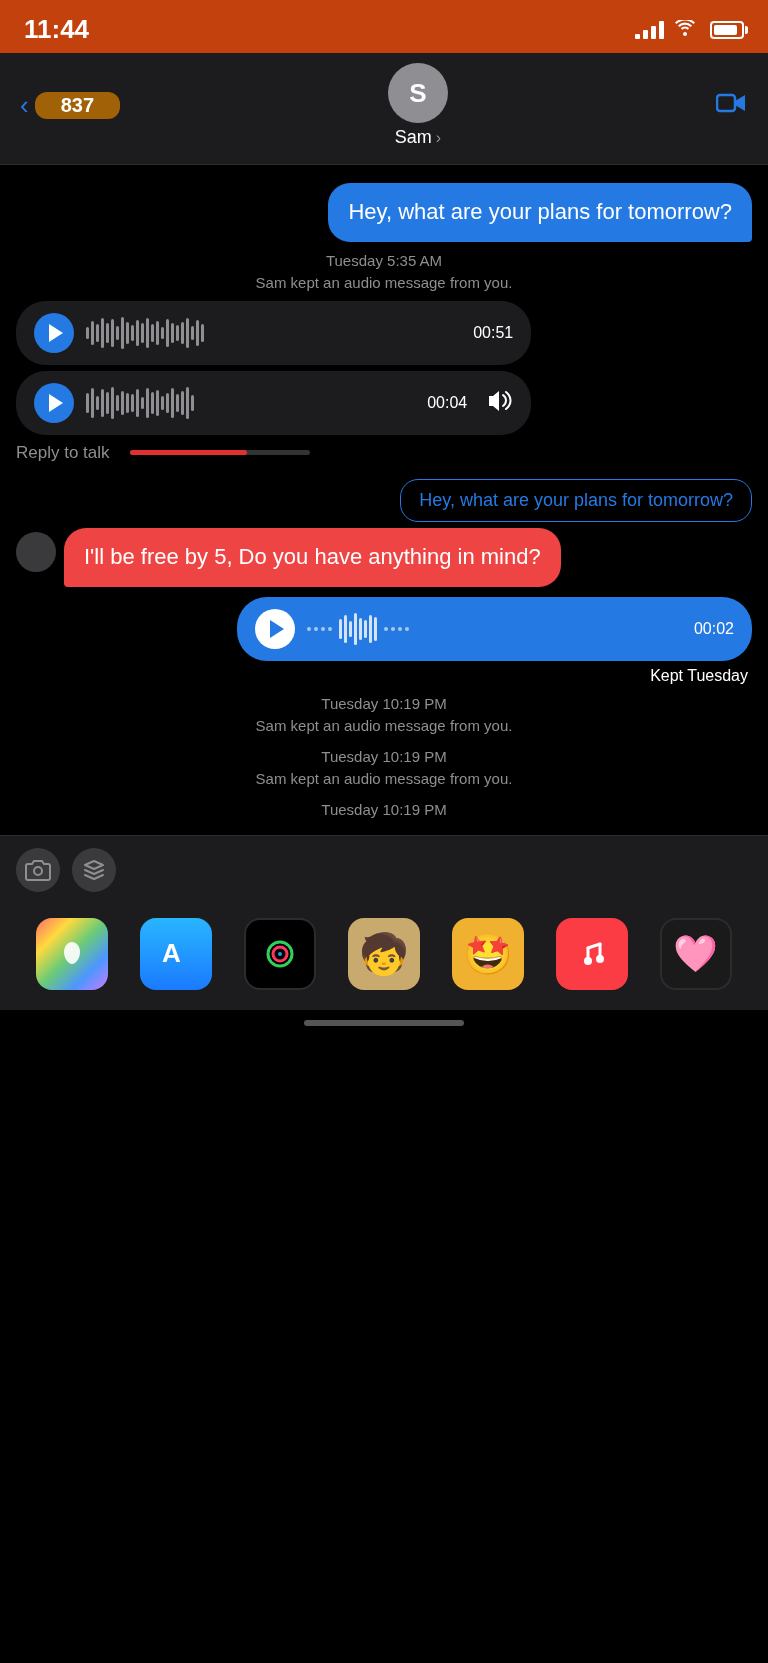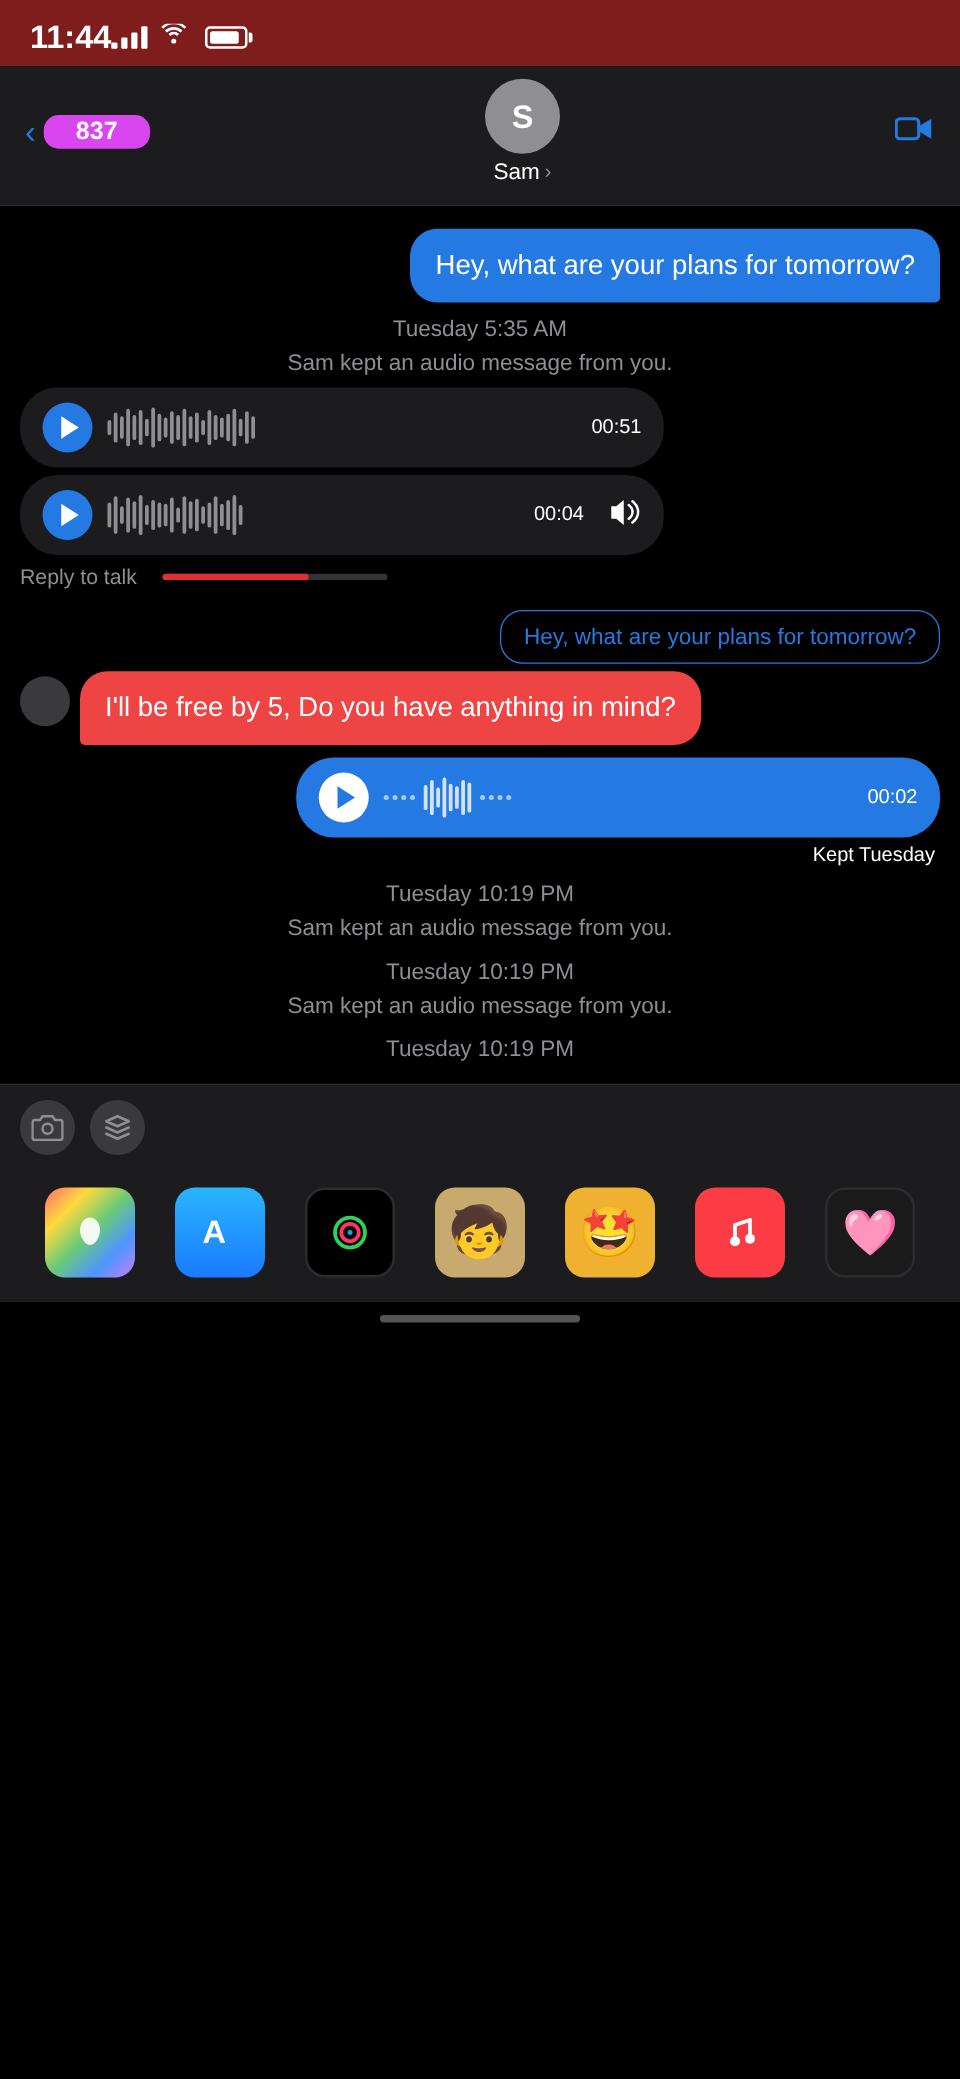--- a/index.html
+++ b/index.html
@@ -9,23 +9,24 @@
       color: #fff;
       font-family: -apple-system, 'SF Pro Display', 'Helvetica Neue', Arial, sans-serif;
       width: 768px;
       min-height: 1663px;
       overflow-x: hidden;
     }
 
     
     .status-bar {
       display: flex;
+      justify-content: space-between;
       align-items: center;
       padding: 14px 24px 8px;
-      background: #7f1d1d;
+      background: #c2410c;
     }
     .status-time {
       font-size: 26px;
       font-weight: 700;
       color: #fff;
     }
     .status-icons {
       display: flex;
       align-items: center;
       gap: 10px;
@@ -87,21 +88,21 @@
       display: flex;
       align-items: center;
       gap: 6px;
       color: #2579e3;
     }
     .nav-back-chevron {
       font-size: 26px;
       font-weight: 300;
     }
     .nav-badge {
-      background: #d946ef;
+      background: #a16207;
       color: #fff;
       border-radius: 12px;
       padding: 2px 26px;
       font-size: 20px;
       font-weight: 600;
     }
     .nav-center {
       display: flex;
       flex-direction: column;
       align-items: center;
@@ -176,21 +177,21 @@
     }
     .reply-link span {
       color: #2579e3;
       font-size: 18px;
     }
 
     
     .sys-msg {
       text-align: center;
       color: #8e8e93;
-      font-size: 18px;
+      font-size: 15px;
       margin: 8px 0 4px;
       line-height: 1.5;
     }
 
     
     .audio-bubble-received {
       background: #1c1c1e;
       border-radius: 30px;
       padding: 12px 18px;
       display: flex;

